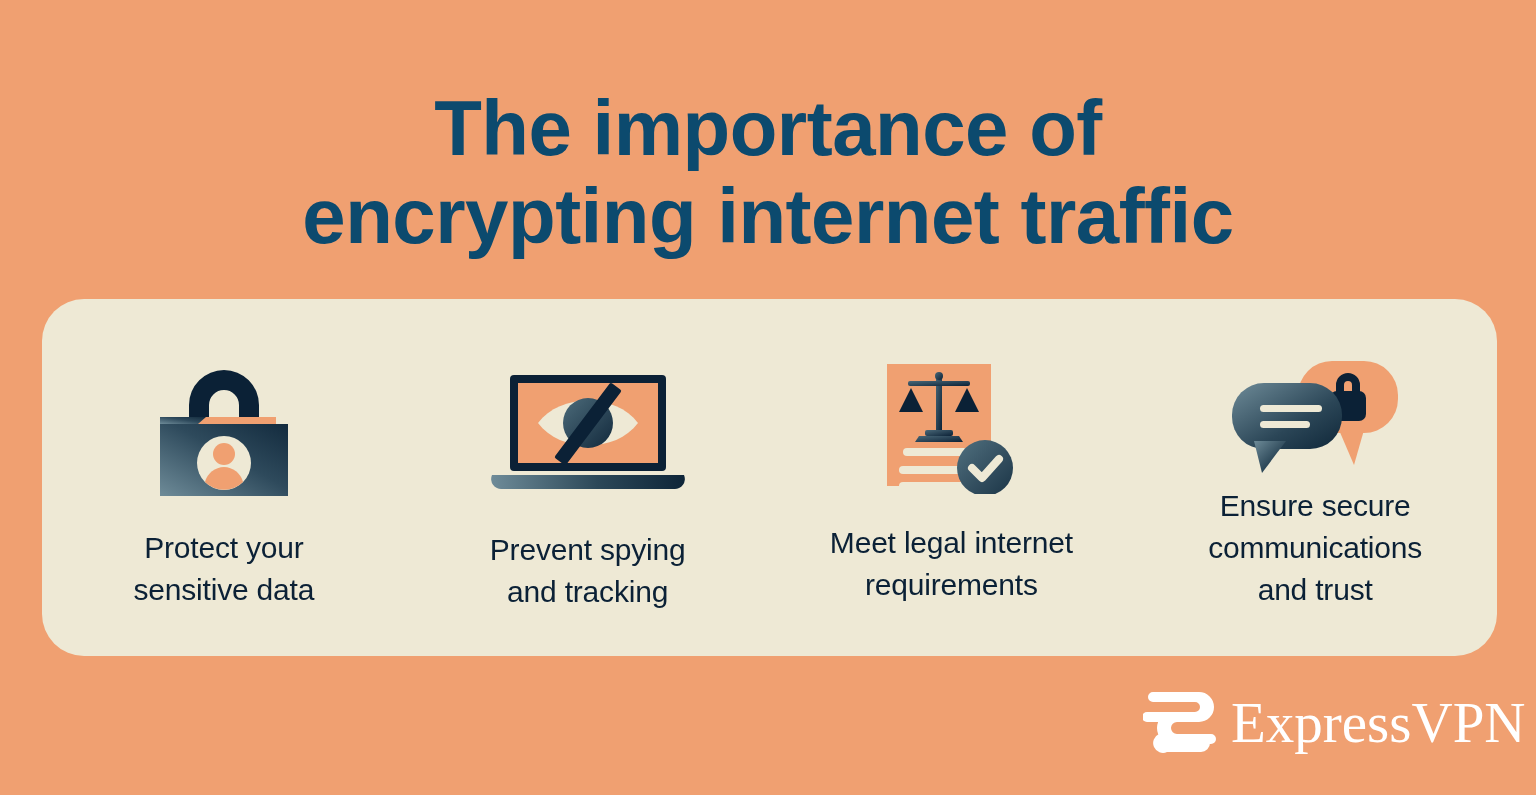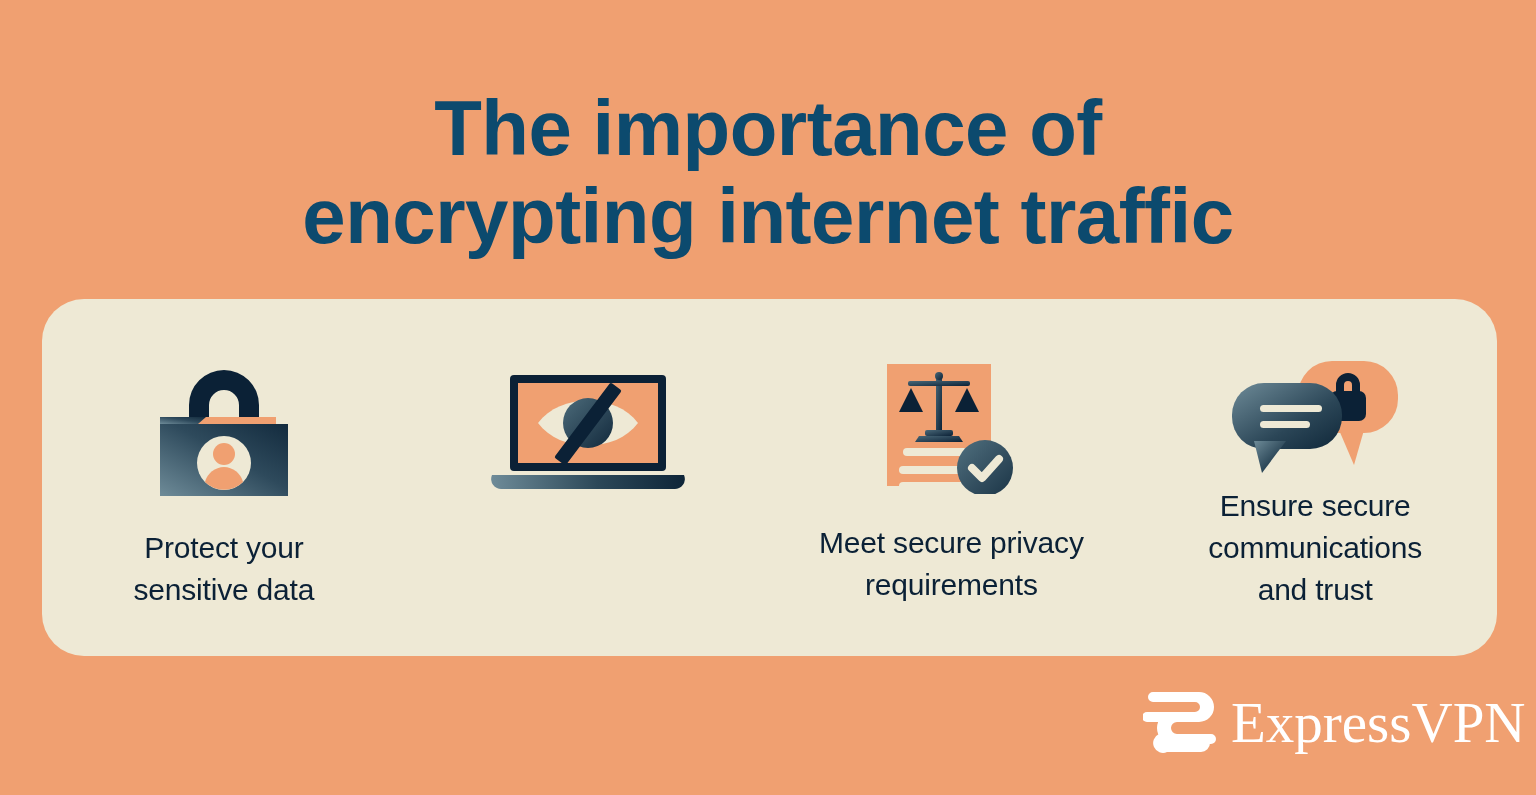--- a/index.html
+++ b/index.html
@@ -161,20 +161,22 @@
             <rect x="38" y="12" width="140" height="80" fill="#F0A071"></rect>
 
             <path d="M58 52 C80 22 136 22 158 52 C136 82 80 82 58 52 Z" fill="#EEE9D5"></path>
             <circle cx="108" cy="52" r="25" fill="url(#pupil)"></circle>
 
             <rect x="101" y="6" width="14" height="94" rx="2" fill="#0B2136" transform="rotate(37 108 53)"></rect>
 
             <path d="M12 104 H204 A10 10 0 0 1 194 118 H22 A10 10 0 0 1 12 104 Z" fill="url(#laptopBase)"></path>
           </svg>
         </div>
+        <div class="caption">Prevent spying
+and tracking</div>
       </div>
 
       <div class="col col-3">
         <div class="icon-wrap">
           <svg width="140" height="132" viewBox="0 0 140 132">
             <defs>
               <linearGradient id="scale" x1="0" y1="0" x2="1" y2="1">
                 <stop offset="0%" stop-color="#4A6878"></stop>
                 <stop offset="100%" stop-color="#0B2136"></stop>
               </linearGradient>
@@ -197,21 +199,21 @@
             </g>
 
             <rect x="22" y="86" width="72" height="8" rx="4" fill="#EEE9D5"></rect>
             <rect x="18" y="104" width="80" height="8" rx="4" fill="#EEE9D5"></rect>
             <rect x="18" y="120" width="80" height="8" rx="4" fill="#EEE9D5"></rect>
 
             <circle cx="104" cy="106" r="28" fill="url(#badge)"></circle>
             <path d="M91 106 L101 116 L118 97" fill="none" stroke="#EEE9D5" stroke-width="8" stroke-linecap="round" stroke-linejoin="round"></path>
           </svg>
         </div>
-        <div class="caption">Meet secure privacy
+        <div class="caption">Meet legal internet
 requirements</div>
       </div>
 
       <div class="col col-4">
         <div class="icon-wrap">
           <svg width="166" height="112" viewBox="0 0 166 112">
             <defs>
               <linearGradient id="bubbleTeal" x1="0" y1="0" x2="1" y2="1">
                 <stop offset="0%" stop-color="#6E8B98"></stop>
                 <stop offset="60%" stop-color="#2B4657"></stop>

